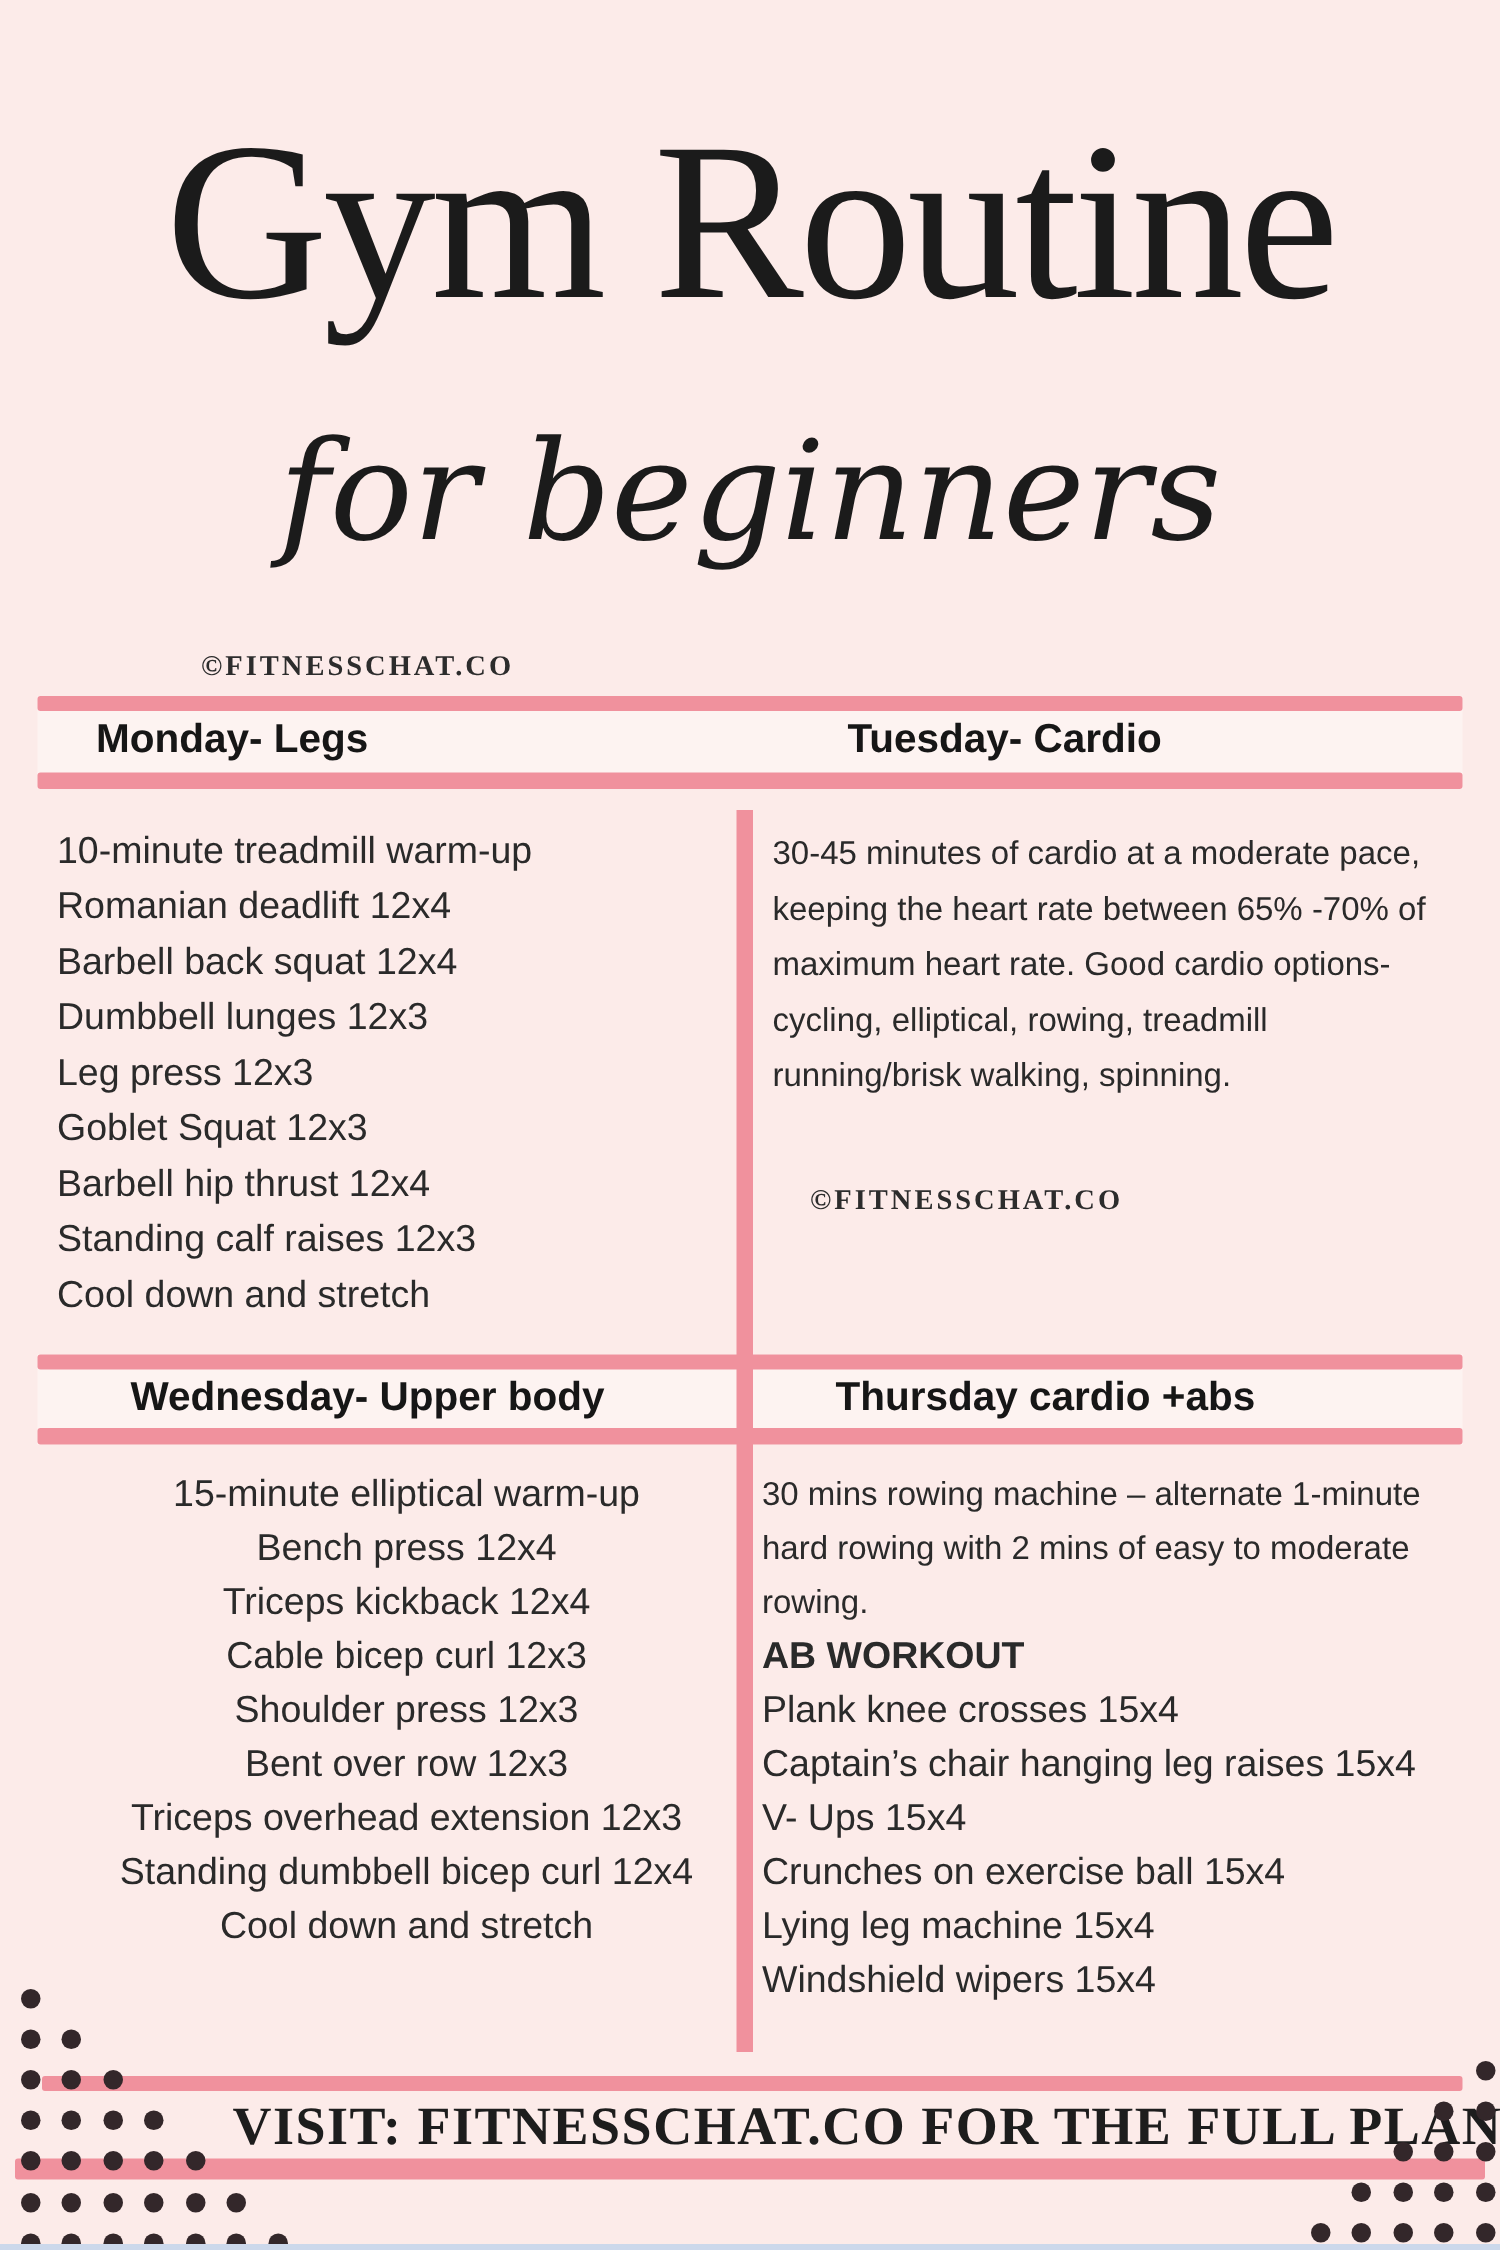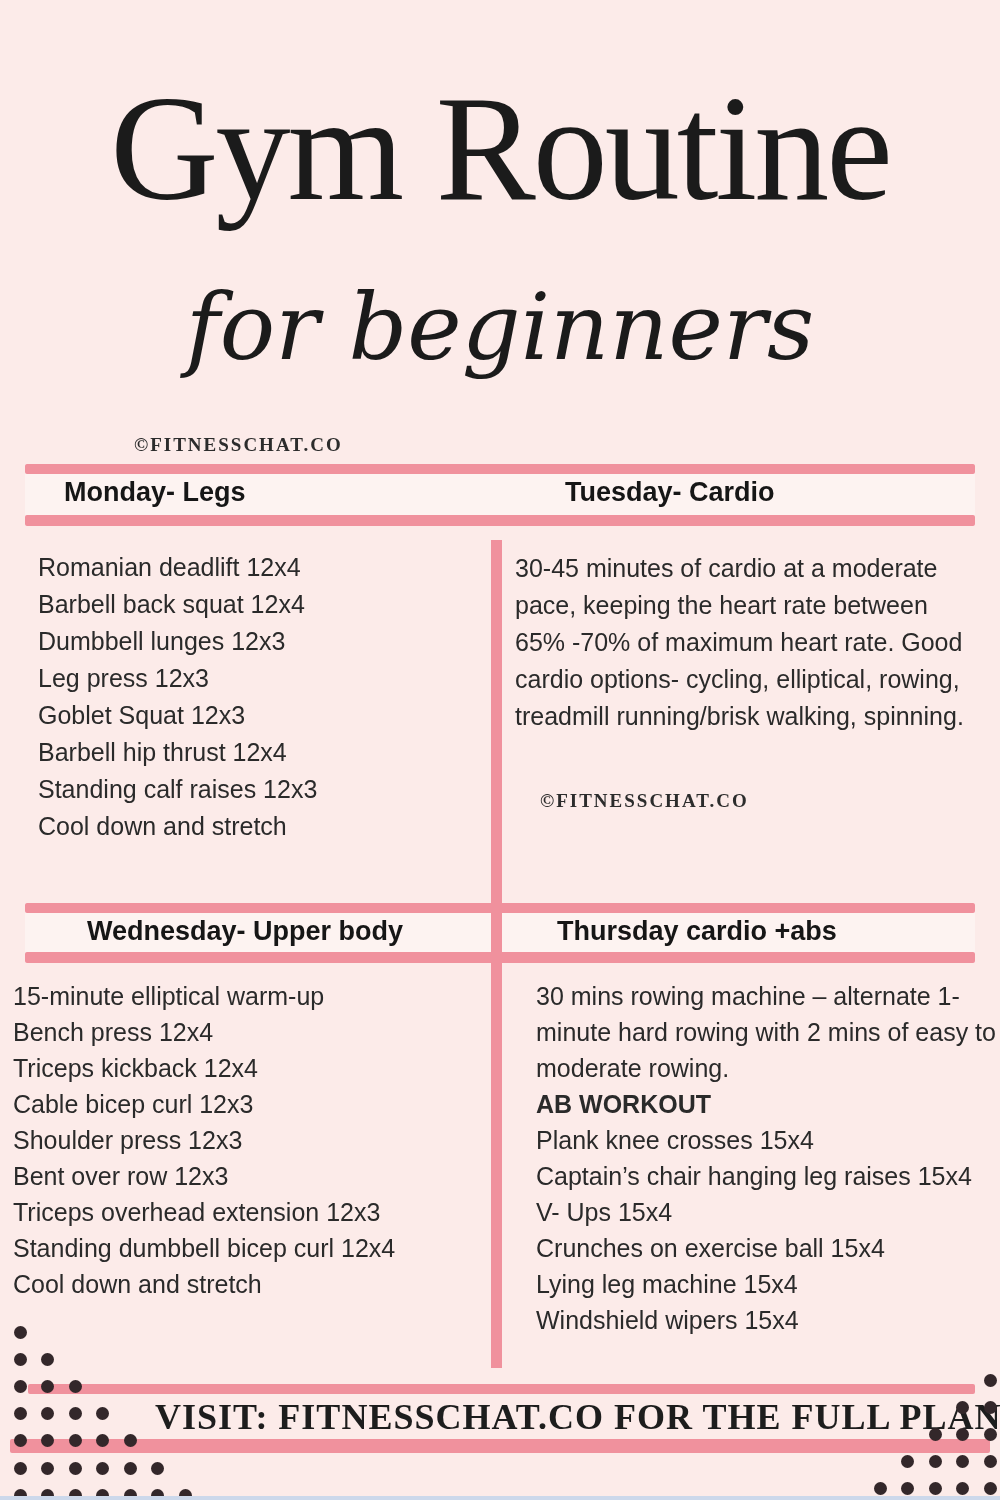--- a/index.html
+++ b/index.html
@@ -37,25 +37,25 @@
   .bar6{left:10px;top:1439px;width:980px;height:14px;}
   .vdiv{position:absolute;left:491px;top:540px;width:11px;height:828px;background:var(--accent-pink,#f0919d);}
   .hdr{position:absolute;font-weight:bold;font-size:27px;color:#161616;white-space:nowrap;}
   .hdr-mon{left:64px;top:477px;}
   .hdr-tue{left:565px;top:477px;}
   .hdr-wed{left:87px;top:916px;}
   .hdr-thu{left:557px;top:916px;}
   .list{position:absolute;}
   .li{font-size:25px;line-height:37px;}
   .list-mon{left:38px;top:549px;width:452px;}
-  .list-wed{left:13px;top:978px;width:462px;}
+  .list-wed{left:40px;top:978px;width:462px;text-align:center;}
   .list-wed .li{line-height:36px;}
-  .para{font-size:25px;line-height:37px;}
+  .para{font-size:22px;line-height:37px;}
   .para-tue{position:absolute;left:515px;top:550px;width:452px;}
-  .thu{position:absolute;left:508px;top:978px;width:462px;margin-left:28px;}
+  .thu{position:absolute;left:508px;top:978px;width:462px;}
   .thu .para{line-height:36px;}
   .thu .ab{font-weight:bold;font-size:25px;line-height:36px;}
   .thu .li{line-height:36px;}
   .footer-text{
     position:absolute;left:155px;top:1396px;
     font-family:"Liberation Serif",serif;font-weight:bold;
     font-size:36px;letter-spacing:1px;color:#1d1d1d;white-space:nowrap;
   }
   .dots{position:absolute;left:0;top:0;width:100%;height:100%;pointer-events:none;}
   .dot{position:absolute;width:13px;height:13px;border-radius:50%;background:var(--dots,#33272a);}
@@ -80,20 +80,21 @@
   <div class="bar bar5"></div>
   <div class="bar bar6"></div>
   <div class="vdiv"></div>
 
   <div class="hdr hdr-mon">Monday- Legs</div>
   <div class="hdr hdr-tue">Tuesday- Cardio</div>
   <div class="hdr hdr-thu">Thursday cardio +abs</div>
   <div class="hdr hdr-wed">Wednesday- Upper body</div>
 
   <div class="list list-mon">
+      <div class="li">10-minute treadmill warm-up</div>
       <div class="li">Romanian deadlift 12x4</div>
       <div class="li">Barbell back squat 12x4</div>
       <div class="li">Dumbbell lunges 12x3</div>
       <div class="li">Leg press 12x3</div>
       <div class="li">Goblet Squat 12x3</div>
       <div class="li">Barbell hip thrust 12x4</div>
       <div class="li">Standing calf raises 12x3</div>
       <div class="li">Cool down and stretch</div>
     </div>
 

